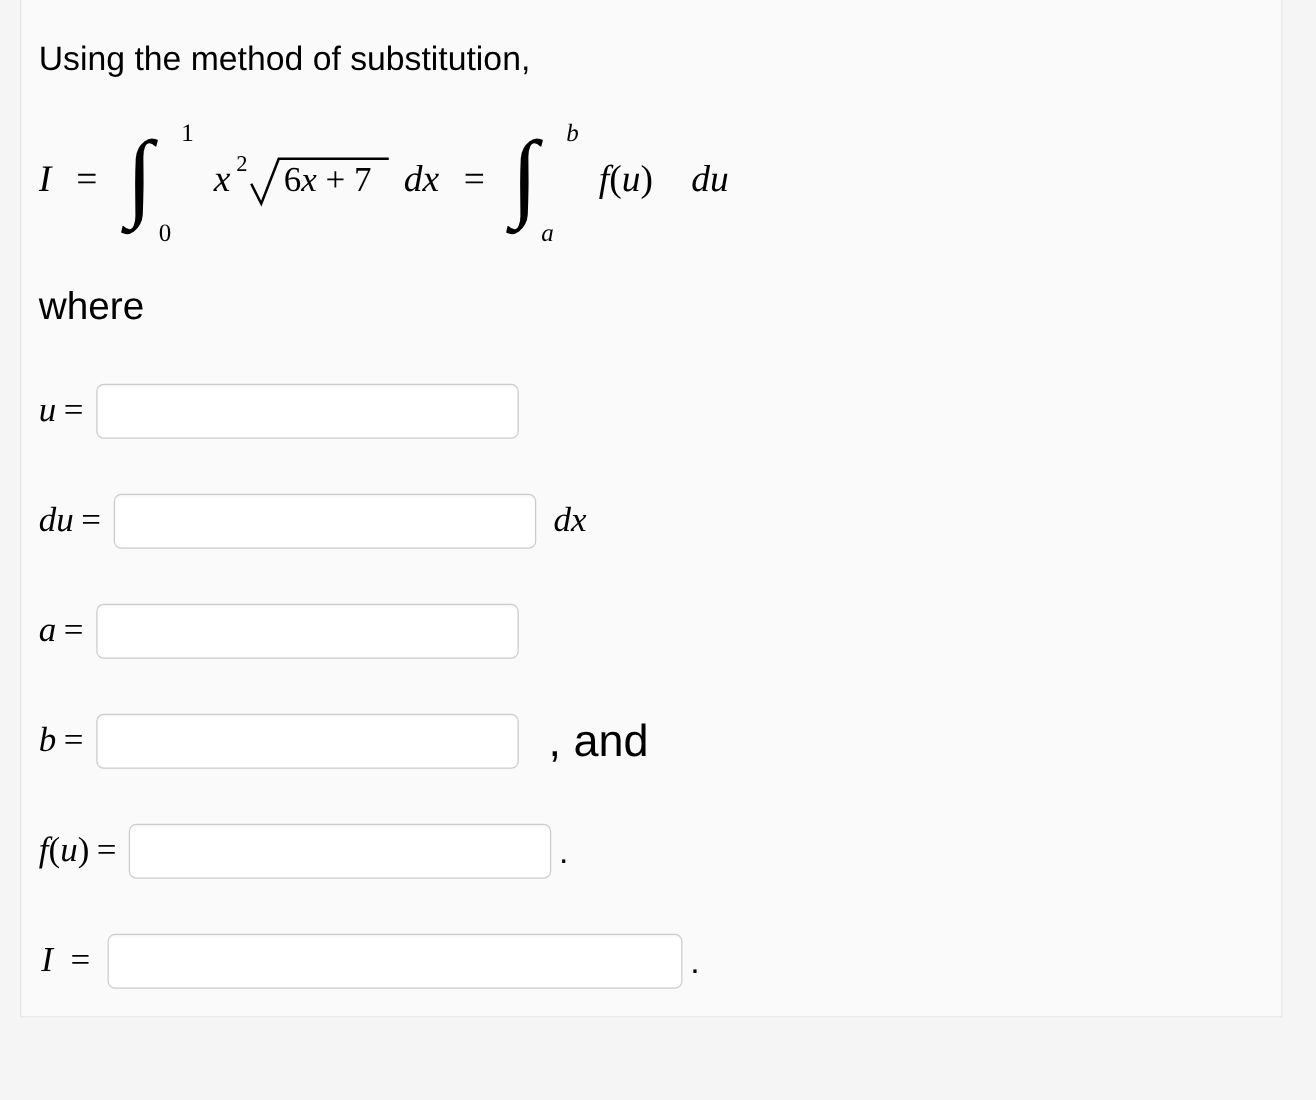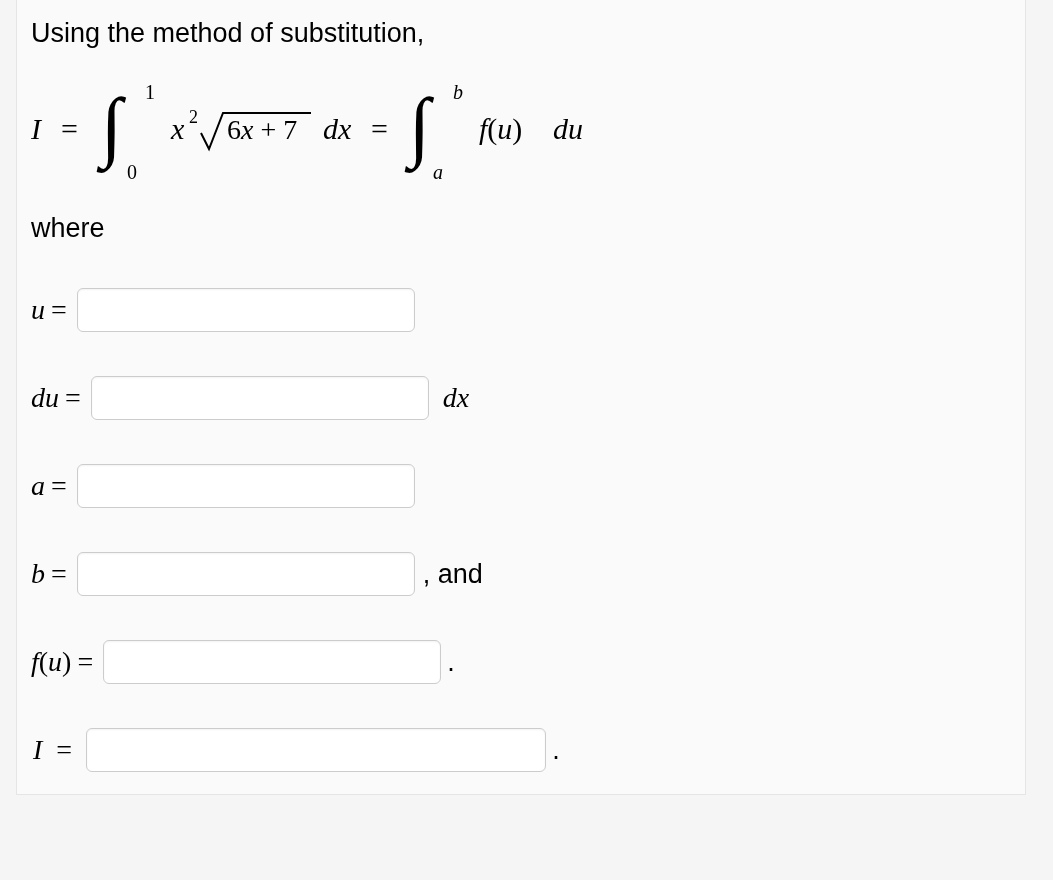--- a/index.html
+++ b/index.html
@@ -4,41 +4,41 @@
 <style>
   html, body {
     margin: 0;
     padding: 0;
     background: #f5f5f5;
     font-family: Arial, Helvetica, sans-serif;
   }
   .card {
     width: 1010px;
     margin: 0 0 0 16px;
-    padding: 18px 16px 22px 14px;
+    padding: 32px 16px 22px 14px;
     background: #fafafa;
     border-left: 1px solid #e5e5e5;
     border-right: 1px solid #e5e5e5;
     border-bottom: 1px solid #e5e5e5;
     box-sizing: border-box;
   }
   .intro {
     font-size: 27px;
     color: #000;
     margin-bottom: 28px;
   }
   .math-display {
     margin: 10px 0 36px 0;
     height: 100px;
   }
   .math-display svg text {
     font-family: "Times New Roman", Georgia, serif;
   }
   .where {
-    font-size: 27px;
+    font-size: 31px;
     margin-bottom: 44px;
   }
   .row {
     display: flex;
     align-items: center;
     margin-bottom: 44px;
   }
   .label {
     font-family: "Times New Roman", Georgia, serif;
     font-size: 28px;
@@ -59,22 +59,22 @@
   input.ans-wide {
     width: 460px;
   }
   .trail {
     font-family: "Times New Roman", Georgia, serif;
     font-size: 28px;
     margin-left: 14px;
   }
   .trail-sans {
     font-family: Arial, Helvetica, sans-serif;
-    font-size: 27px;
-    margin-left: 8px;
+    font-size: 36px;
+    margin-left: 24px;
   }
   .final-row {
     display: flex;
     align-items: center;
     flex-wrap: wrap;
     margin-top: 8px;
   }
   .final-text {
     font-size: 27px;
     margin-right: 4px;

